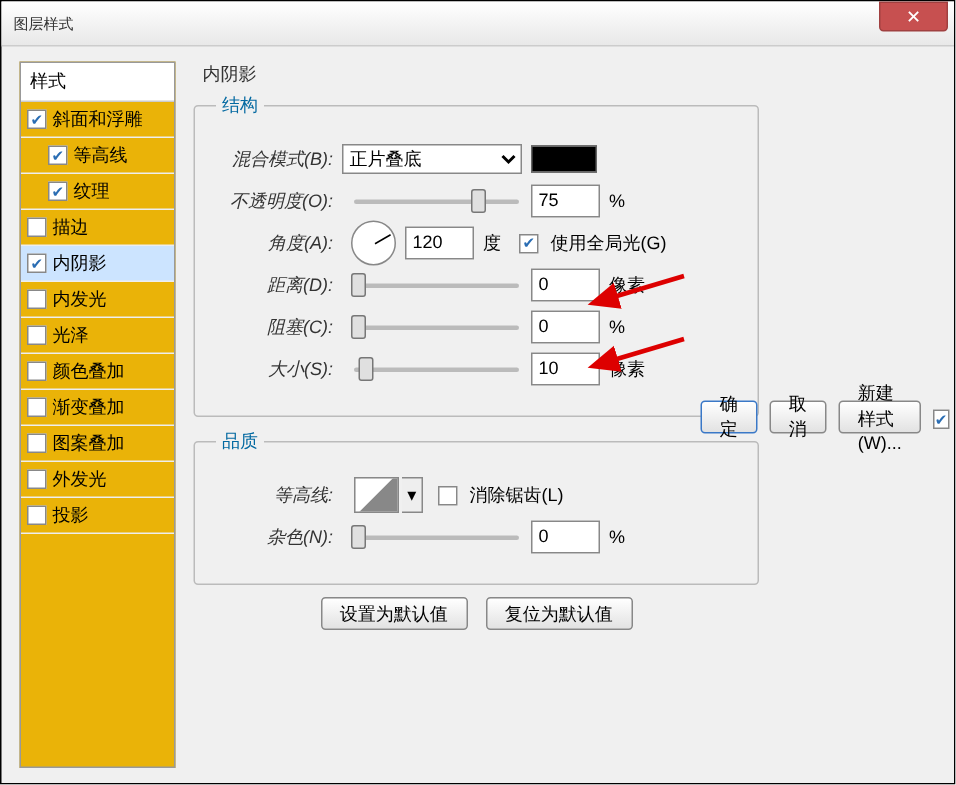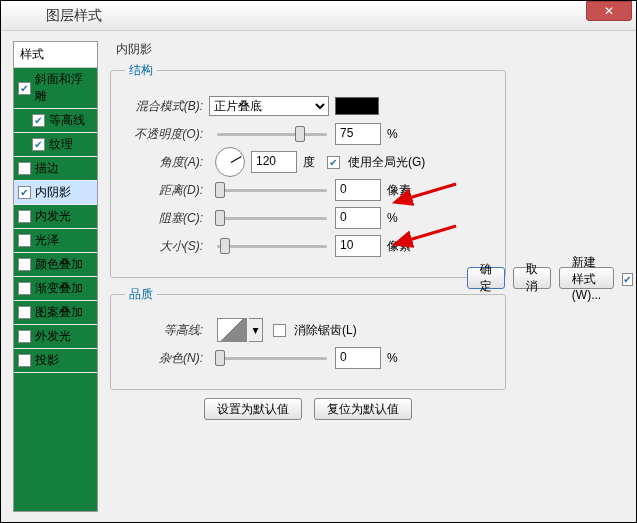--- a/index.html
+++ b/index.html
@@ -1,22 +1,22 @@
 <!DOCTYPE html>
 <html><head>
 <meta charset="utf-8">
 <style>
 * { box-sizing: border-box; font-family: "Microsoft YaHei", "SimSun", sans-serif; font-size: 12px; }
 body { margin: 0; background: #fff; }
 .dialog { width: 637px; height: 523px; border: 1px solid #000; background: #f0f0f0; position: relative; }
 .titlebar { height: 30px; background: linear-gradient(#fff,#e8e8e8); border-bottom: 1px solid #ccc; display: flex; align-items: center; padding-left: 8px; }
-.titlebar-text { flex: 1; color: #333; font-size: 14px; margin-left: 37px; }
+.titlebar-text { flex: 1; color: #333; font-size: 10px; }
 .close-btn { width: 46px; height: 20px; background: #c75050; color: #fff; text-align: center; line-height: 18px; margin-right: 4px; border-radius: 0 0 3px 3px; border:1px solid #a04040; position:relative; top:-5px;}
 .body { display: flex; padding: 10px 10px 10px 0; height: calc(100% - 30px); }
-.style-list { width: 85px; border: 1px solid #999; margin: 0 8px 0 12px; background: #15803d; }
+.style-list { width: 104px; border: 1px solid #999; margin: 0 8px 0 12px; background: #eab308; }
 .style-header { padding: 4px 6px; border-bottom: 1px solid #ccc; font-weight: normal; background:#fff;}
 .style-sub { padding: 3px 6px; border-bottom: 1px solid #eee; background:#e8f0ff;}
 .style-item { display: flex; align-items: center; padding: 3px 4px; border-bottom: 1px solid #eee; cursor: default; }
 .style-item.indent { padding-left: 18px; }
 .style-item.sel { background: #cce4ff; }
 .chk { width: 13px; height: 13px; border: 1px solid #888; margin-right: 4px; background: #fff; display: inline-flex; align-items: center; justify-content: center; font-size: 10px; color: #2a6db3; }
 .center { flex: 1; padding: 0 4px; }
 fieldset { border: 1px solid #bbb; margin: 0 0 8px 0; padding: 10px 14px 14px 14px; border-radius: 3px; }
 legend { padding: 0 4px; color: #0369a1; }
 .heading { font-size: 12px; margin-bottom: 4px; padding-left:6px; color:#333;}

